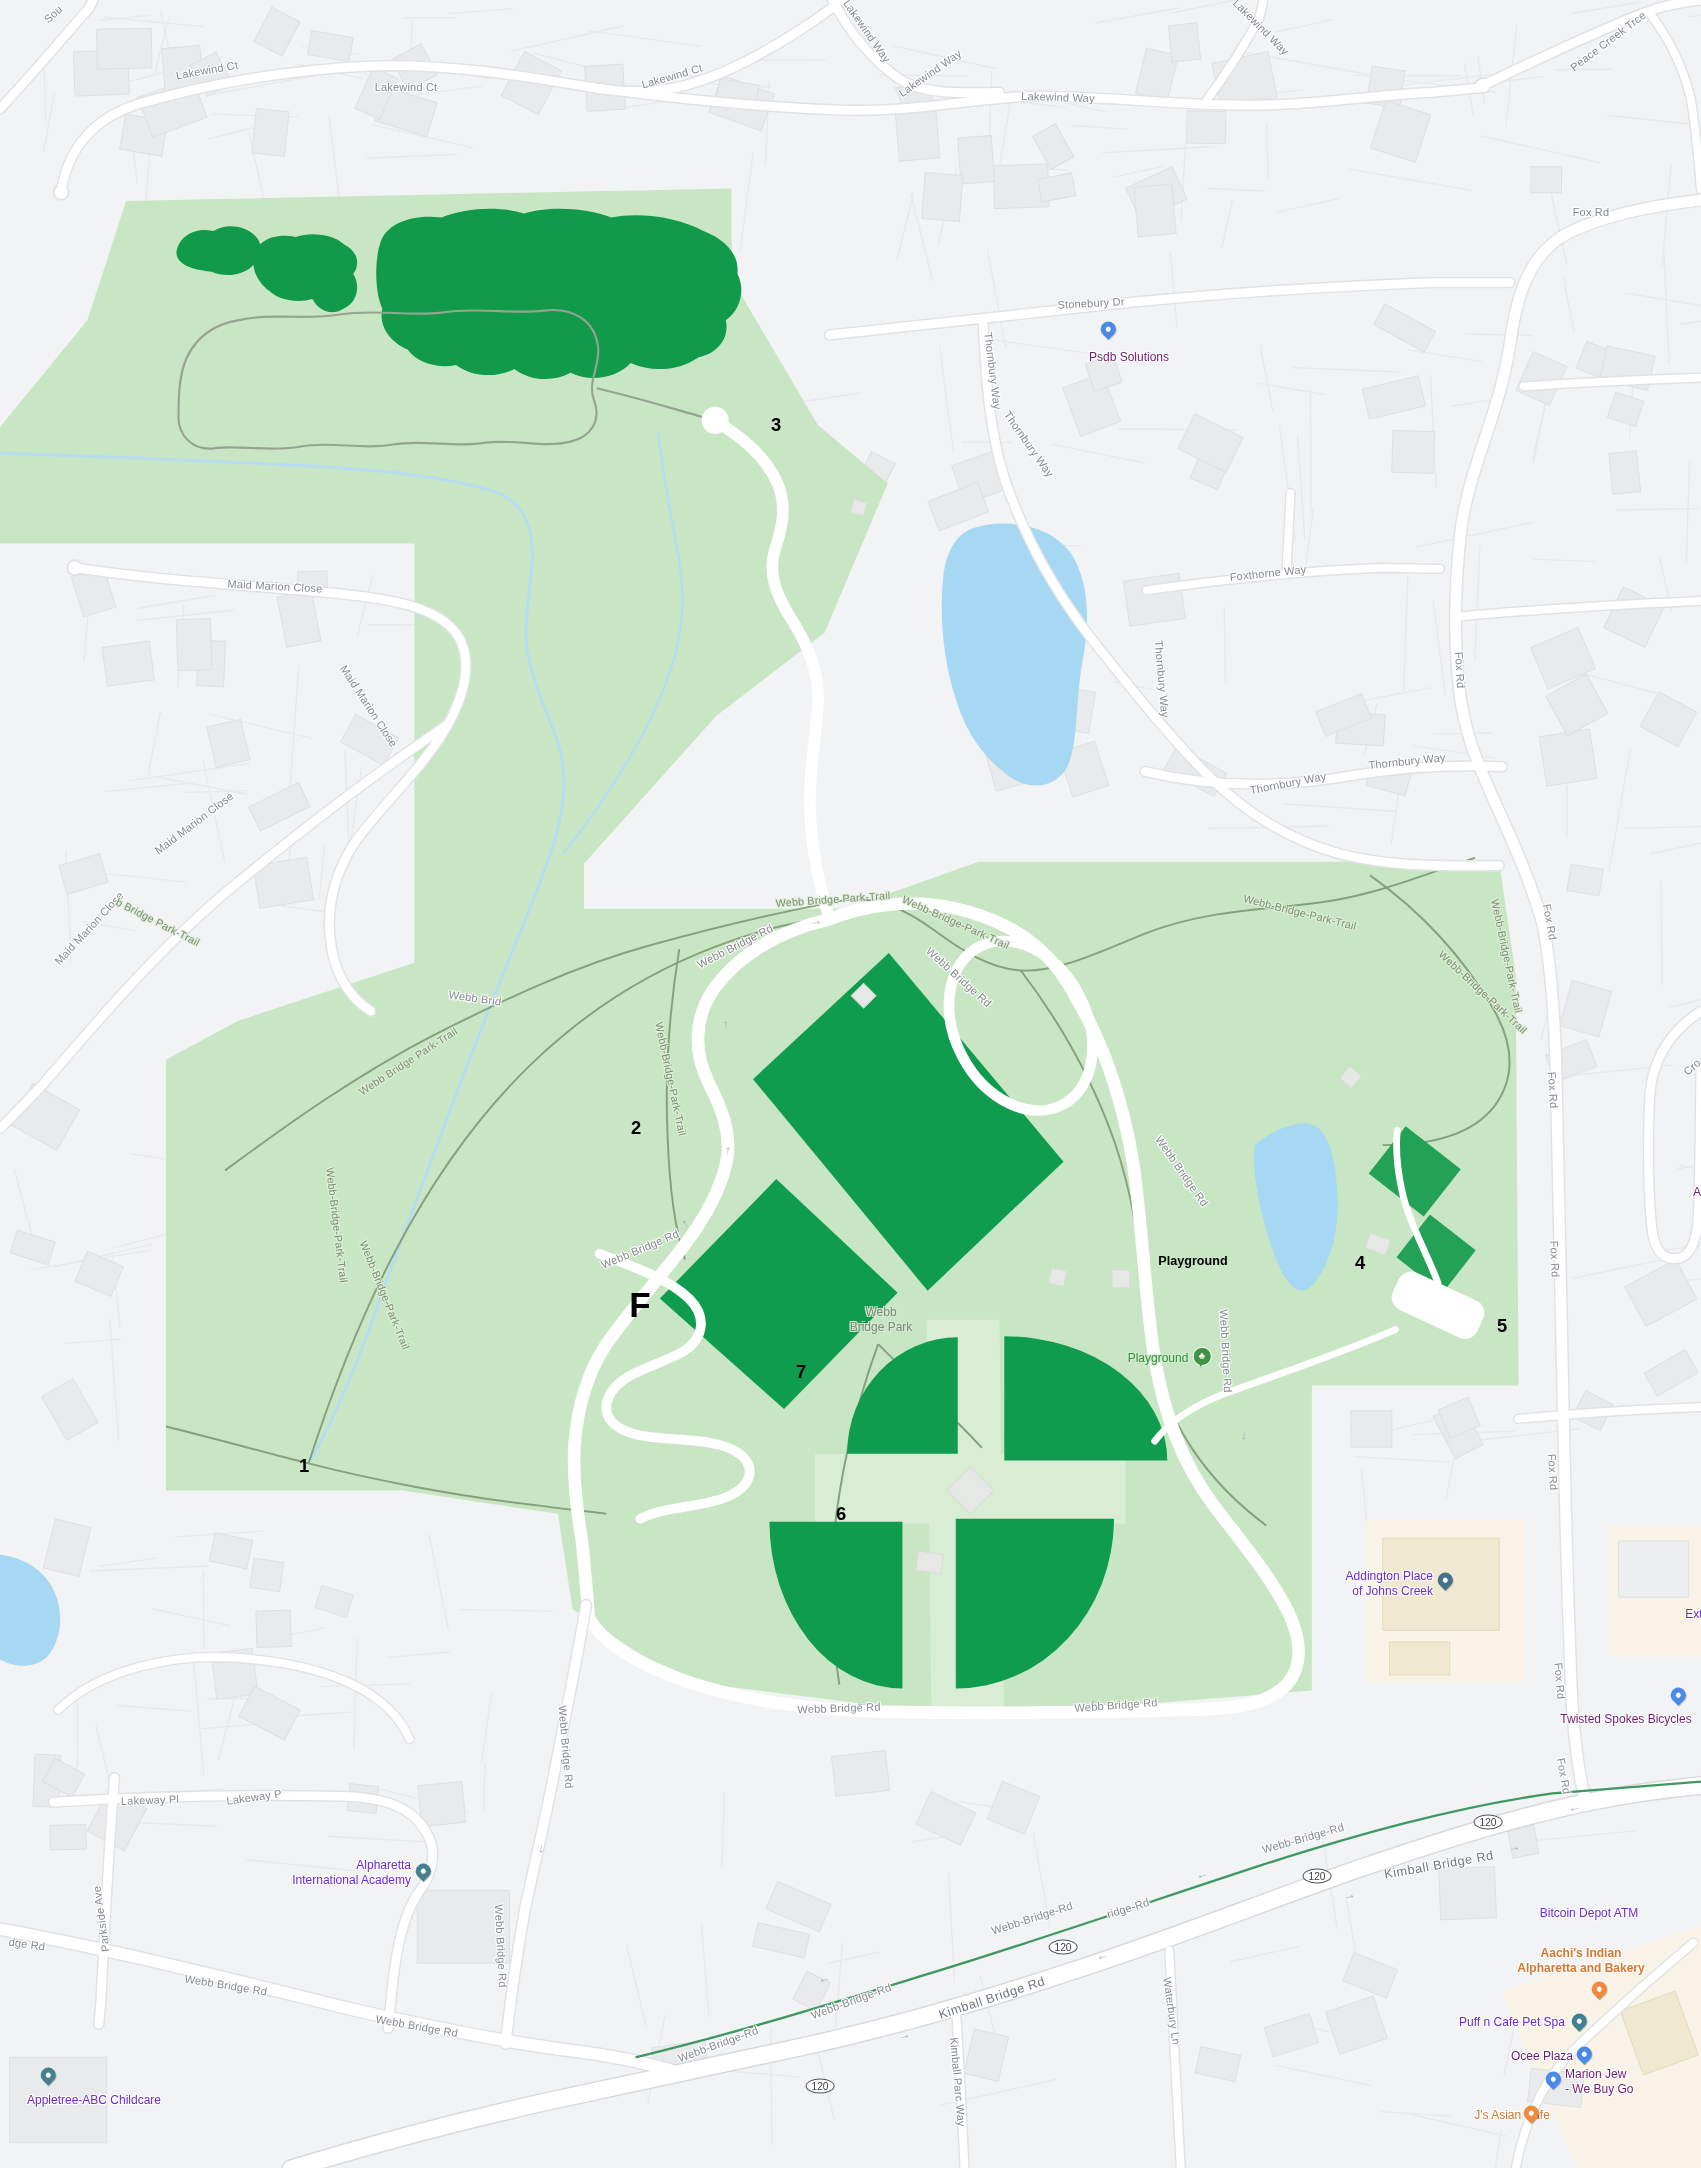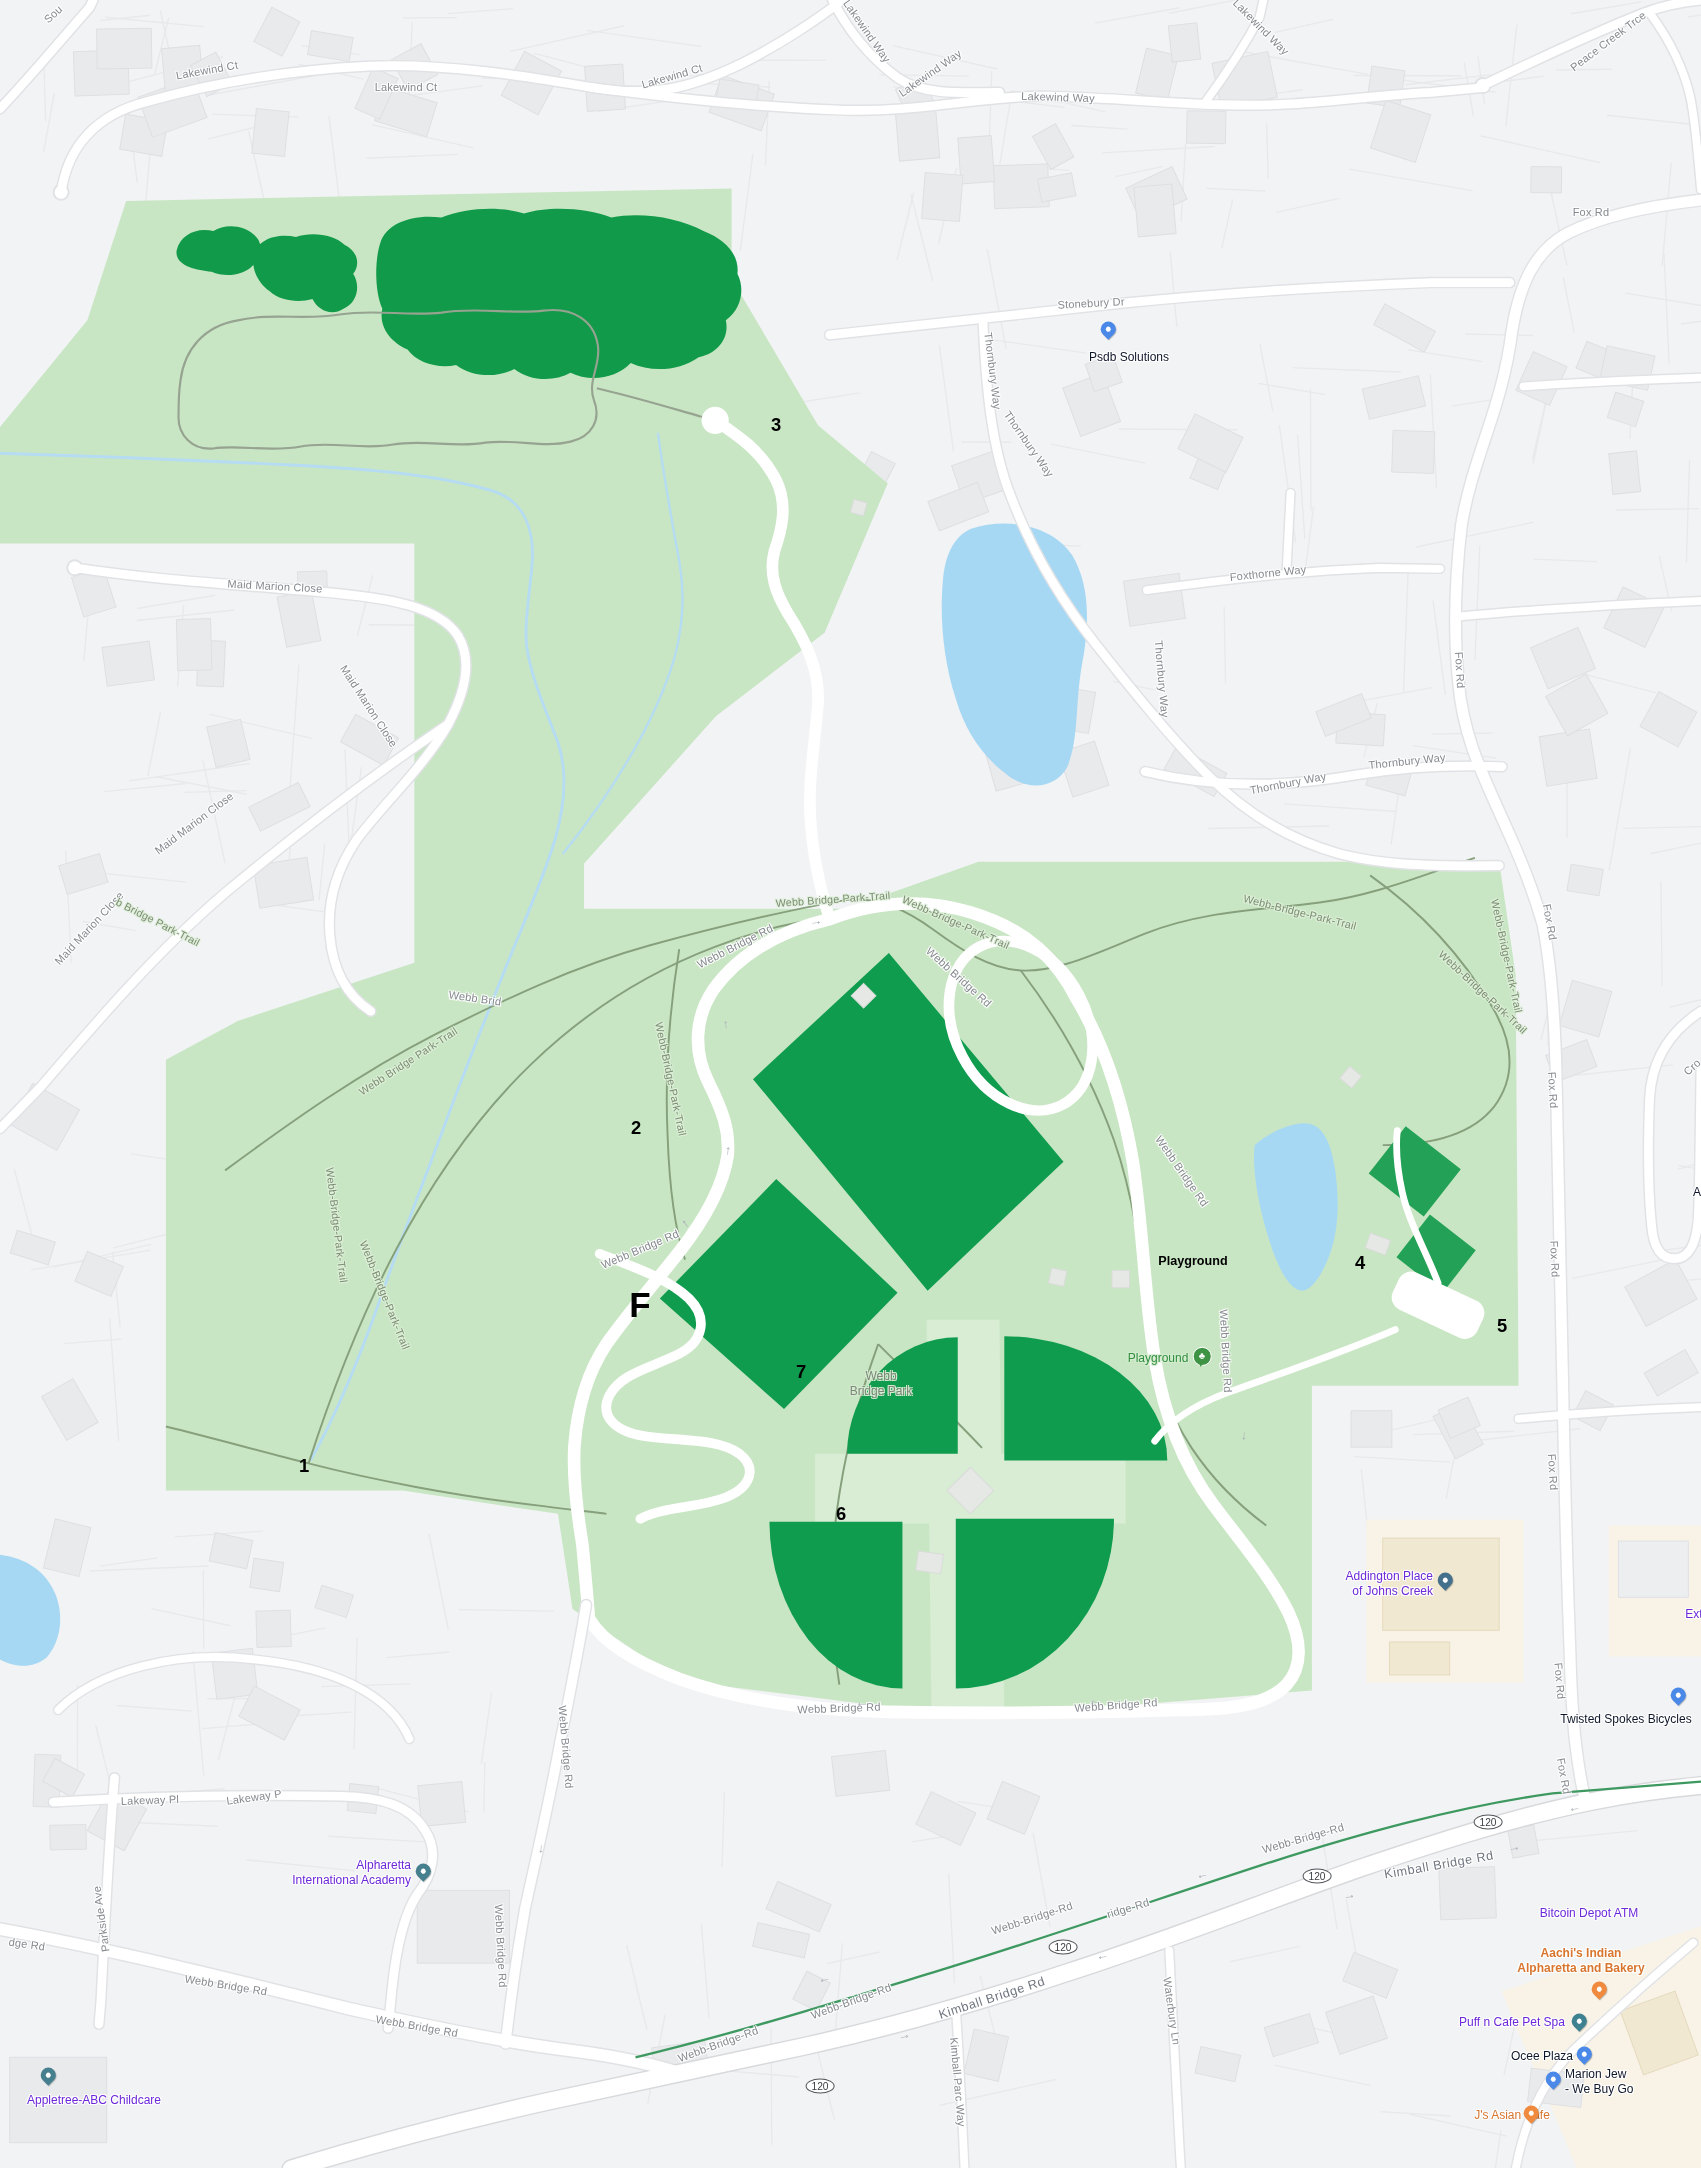--- a/index.html
+++ b/index.html
@@ -15,21 +15,21 @@
       text-shadow:-1px -1px 0 #dff0da,1px -1px 0 #dff0da,-1px 1px 0 #dff0da,1px 1px 0 #dff0da;}
   .mk{font-size:18.4px;font-weight:700;color:#000;}
   .mkF{font-size:35px;}
   .pgb{font-size:12.6px;font-weight:700;color:#000;}
   .parkname{font-size:12px;color:#7d877b;text-align:center;line-height:1.25;
       text-shadow:-1px -1px 0 #d5ecd0,1px -1px 0 #d5ecd0,-1px 1px 0 #d5ecd0,1px 1px 0 #d5ecd0;}
   .pgg{font-size:12px;color:#2f8f3f;
       text-shadow:-1px -1px 0 #d5ecd0,1px -1px 0 #d5ecd0,-1px 1px 0 #d5ecd0,1px 1px 0 #d5ecd0;}
   .poi{font-size:12px;line-height:1.25;text-align:center;
       text-shadow:-1px -1px 0 #fff,1px -1px 0 #fff,-1px 1px 0 #fff,1px 1px 0 #fff,0 0 2.9px #fff;cursor:pointer;}
-  .poi.blue{color:#0f172a;} .poi.orange{color:#d8762f;} .poi.gray{color:#6d28d9;}
+  .poi.blue{color:#701a75;} .poi.orange{color:#d8762f;} .poi.gray{color:#6d28d9;}
   .poi.ra{text-align:right;} .poi.la{text-align:left;}
   .pin{position:absolute;width:14.6px;height:14.6px;border-radius:50% 50% 50% 0;
        transform:translate(-50%,-90%) rotate(-45deg);box-shadow:0 1px 1px rgba(0,0,0,.25);cursor:pointer;}
   .pin::after{content:"";position:absolute;left:4.9px;top:4.9px;width:4.9px;height:4.9px;border-radius:50%;background:#fff;}
   .pgpin{position:absolute;width:16.5px;height:16.5px;border-radius:50%;background:#3f9345;border:1.5px solid #fff;
        transform:translate(-50%,-60%);color:#fff;font-size:9.7px;text-align:center;line-height:15.5px;}
   .pgpin::after{content:"";position:absolute;left:5.3px;bottom:-4.9px;border:2.9px solid transparent;border-top:4.9px solid #3f9345;}
   .shield{position:absolute;transform:translate(-50%,-50%);background:#fff;border:1.6px solid #52555a;
        border-radius:50%;padding:1px 4.9px 1px 4.9px;font-size:10.2px;color:#3c4045;font-weight:400;}
   .ar{position:absolute;color:#aab1b9;font-size:12.6px;transform:translate(-50%,-50%);}
@@ -609,21 +609,21 @@
       <div class="ar" style="left: 1103px; top: 1959px; transform: translate(-50%, -50%) rotate(170deg);">→</div>
       <div class="ar" style="left: 1203px; top: 1878px; transform: translate(-50%, -50%) rotate(168deg);">→</div>
       <div class="lbl mk" style="left: 304px; top: 1466px;">1</div>
       <div class="lbl mk" style="left: 636px; top: 1128px;">2</div>
       <div class="lbl mk" style="left: 776px; top: 425px;">3</div>
       <div class="lbl mk" style="left: 1360px; top: 1263px;">4</div>
       <div class="lbl mk" style="left: 1502px; top: 1326px;">5</div>
       <div class="lbl mk" style="left: 841px; top: 1514px;">6</div>
       <div class="lbl mk" style="left: 801px; top: 1372px;">7</div>
       <div class="lbl mk mkF" style="left: 640px; top: 1305px;">F</div>
-      <div class="lbl parkname" style="left: 881px; top: 1384px;">
+      <div class="lbl parkname" style="left: 881px; top: 1320px;">
         <div>Webb</div>
         <div>Bridge Park</div>
       </div>
       <div class="lbl pgb" style="left: 1193px; top: 1261px;">Playground</div>
       <div class="lbl pgg" style="left: 1158px; top: 1358px;">Playground</div>
       <div class="pgpin" style="left: 1202px; top: 1358px;">♣</div>
       <div class="lbl poi blue" style="left: 1129px; top: 357px;">
         <div>Psdb Solutions</div>
       </div>
       <div class="pin" style="left: 1108px; top: 335px; background: rgb(74, 137, 232);"></div>

